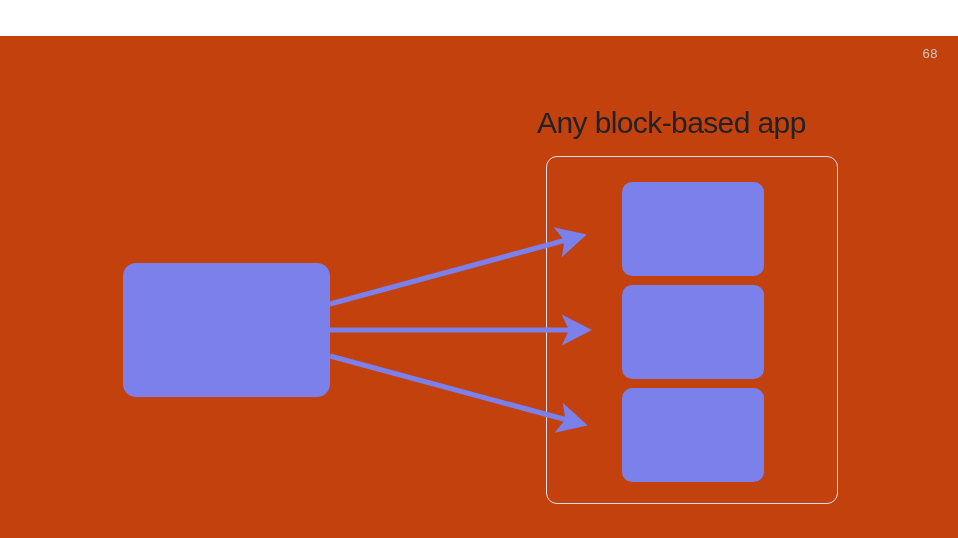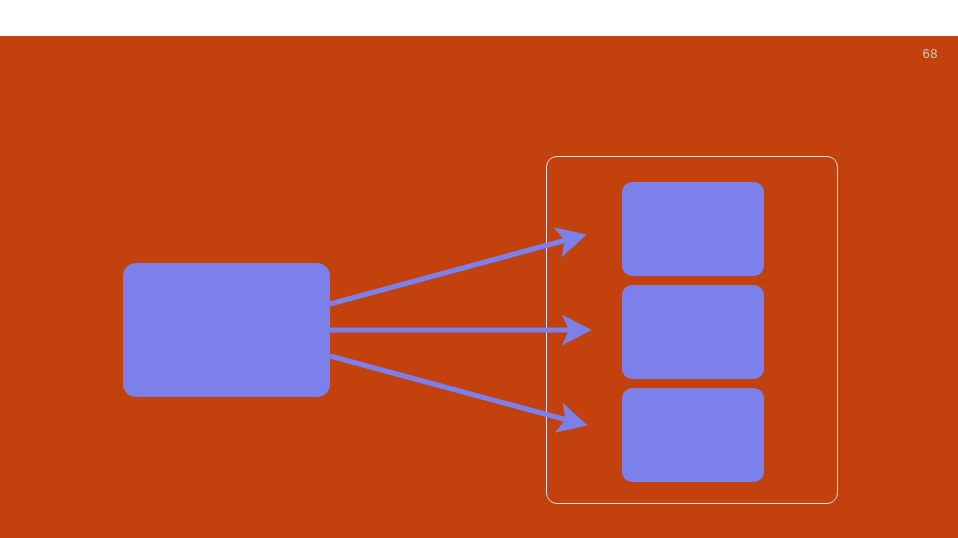--- a/index.html
+++ b/index.html
@@ -105,20 +105,21 @@
 </head>
 <body>
 
 <div id="slide" style="background: #c2410c; margin-top: 36px;">
 
   <div id="page-number">68</div>
 
 
   <div id="source-block" style="background: rgb(123, 128, 234);"></div>
 
+  <div class="heading" id="title-app">Any block-based app</div>
 
   <div id="app-panel" style="border-color: rgb(218, 221, 237);">
     <div class="target-block" id="target-block-1" style="background: rgb(123, 128, 234);"></div>
     <div class="target-block" id="target-block-2" style="background: rgb(123, 128, 234);"></div>
     <div class="target-block" id="target-block-3" style="background: rgb(123, 128, 234);"></div>
   </div>
 
   <svg id="arrows" viewBox="0 0 958 538">
     <defs>
       <marker id="head" viewBox="0 0 12 12" refX="9.4" refY="6" markerWidth="6.2" markerHeight="6.2" orient="auto-start-reverse" markerUnits="strokeWidth">

